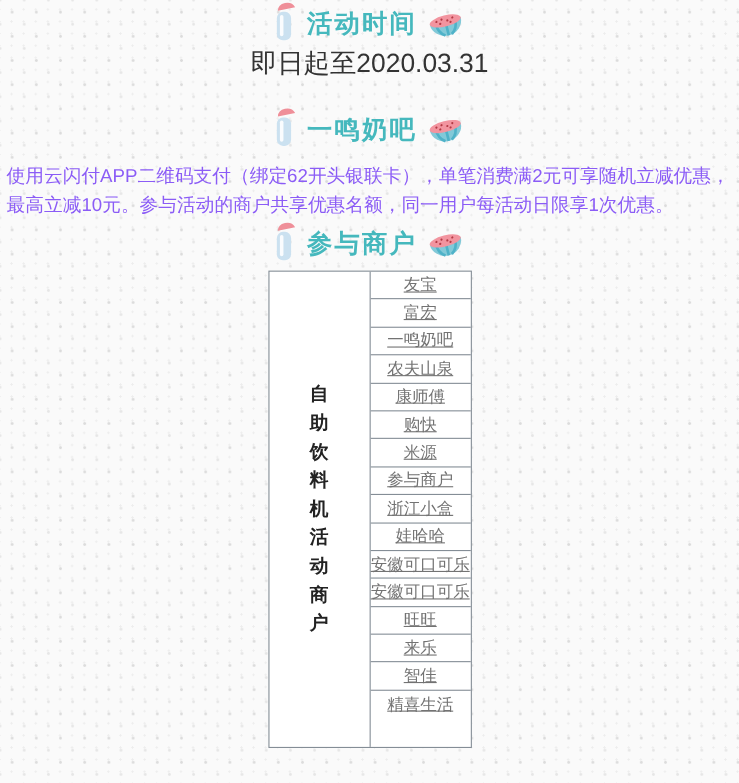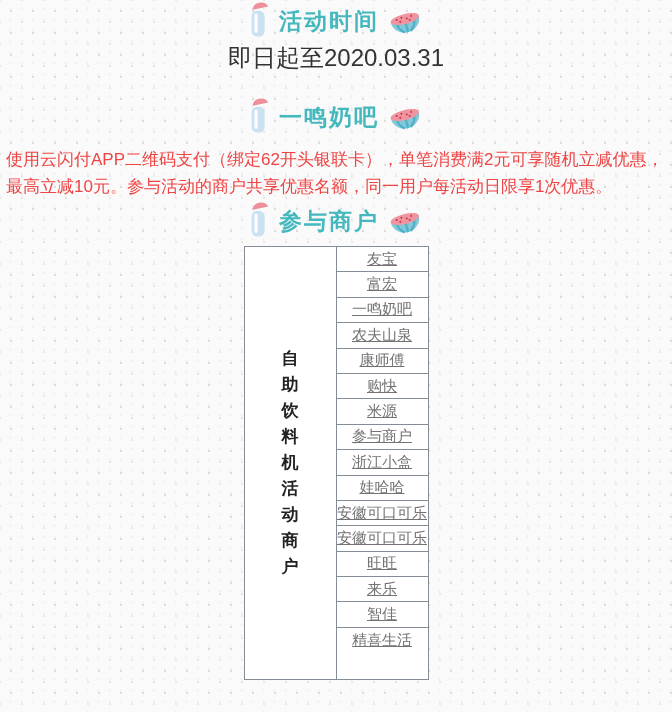--- a/index.html
+++ b/index.html
@@ -30,21 +30,21 @@
 
   .date-line {
     margin-top: 4px; text-align: center;
     font-size: 24px; color: #333; line-height: 24px;
   }
 
   .hdr-content { margin-top: 26px; }
 
   .paragraph {
     margin-top: 8px; padding: 0 6px;
-    font-size: 17px; line-height: 27px; color: #ef4444;
+    font-size: 17px; line-height: 27px; color: #8b5cf6;
     text-align: left;
   }
 
   .hdr-merchants { }
 
   .merchant-table {
     width: 185px; margin: 4px auto 0;
     border: 1px solid #848d96;
     display: grid;
     grid-template-columns: 92px 91px;

